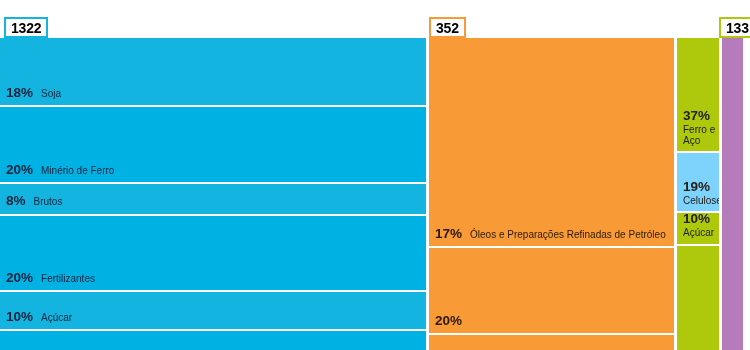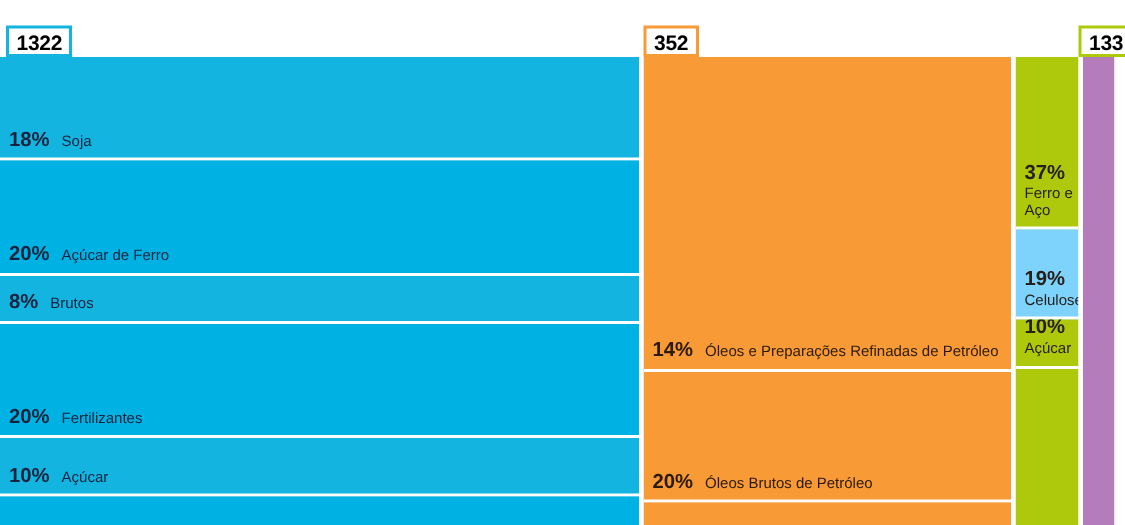--- a/index.html
+++ b/index.html
@@ -126,21 +126,21 @@
     <div class="segment" style="flex:18 1 0; background:#14b4e0;">
       <div class="seg-label">
         <span class="seg-pct">18%</span>
         <span class="seg-name">Soja</span>
       </div>
     </div>
 
     <div class="segment" style="flex:20 1 0; background:#00b2e3;">
       <div class="seg-label">
         <span class="seg-pct">20%</span>
-        <span class="seg-name">Açúcar de Ferro</span>
+        <span class="seg-name">Minério de Ferro</span>
       </div>
     </div>
 
     <div class="segment" style="flex:8 1 0; background:#14b4e0;">
       <div class="seg-label">
         <span class="seg-pct">8%</span>
         <span class="seg-name">Brutos</span>
       </div>
     </div>
 
@@ -158,29 +158,28 @@
       </div>
     </div>
 
     <div class="segment" style="flex:5 1 0; background:#00b2e3;"></div>
   </div>
 
   <div class="column col-orange" style="left:429px; width:245px;">
 
     <div class="segment" style="flex:56 1 0; background:#f89a36;">
       <div class="seg-label">
-        <span class="seg-pct">14%</span>
+        <span class="seg-pct">17%</span>
         <span class="seg-name">Óleos e Preparações Refinadas de Petróleo</span>
       </div>
     </div>
 
     <div class="segment" style="flex:23 1 0; background:#f89a36;">
       <div class="seg-label">
         <span class="seg-pct">20%</span>
-        <span class="seg-name">Óleos Brutos de Petróleo</span>
       </div>
     </div>
 
     <div class="segment" style="flex:4 1 0; background:#f89a36;"></div>
   </div>
 
   <div class="column col-green" style="left:677px; width:42px;">
 
     <div class="segment" style="flex:37 1 0; background:#aec90b;">
       <div class="seg-label stacked">

